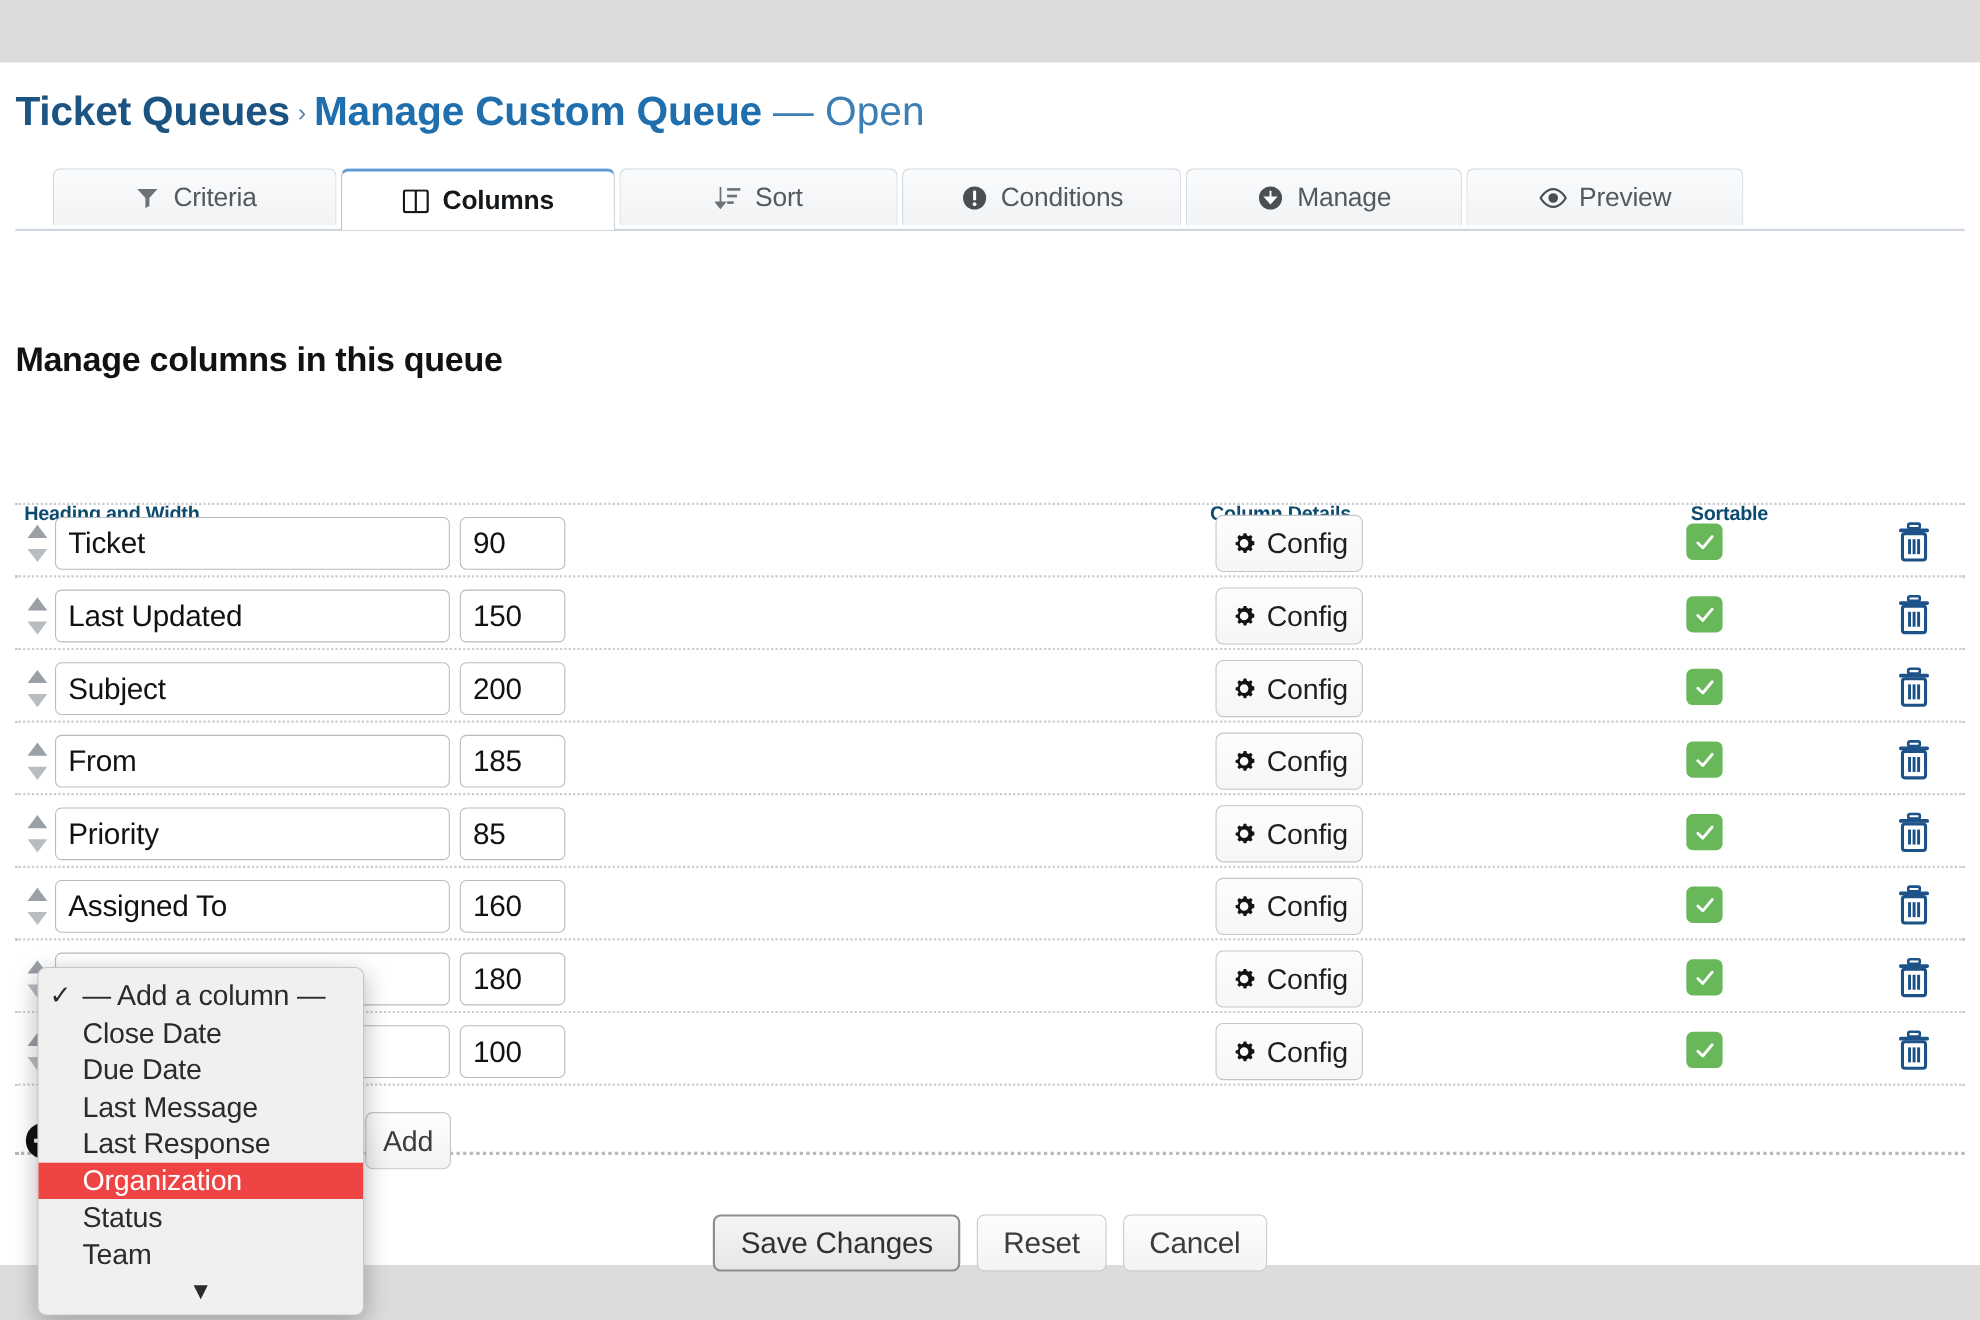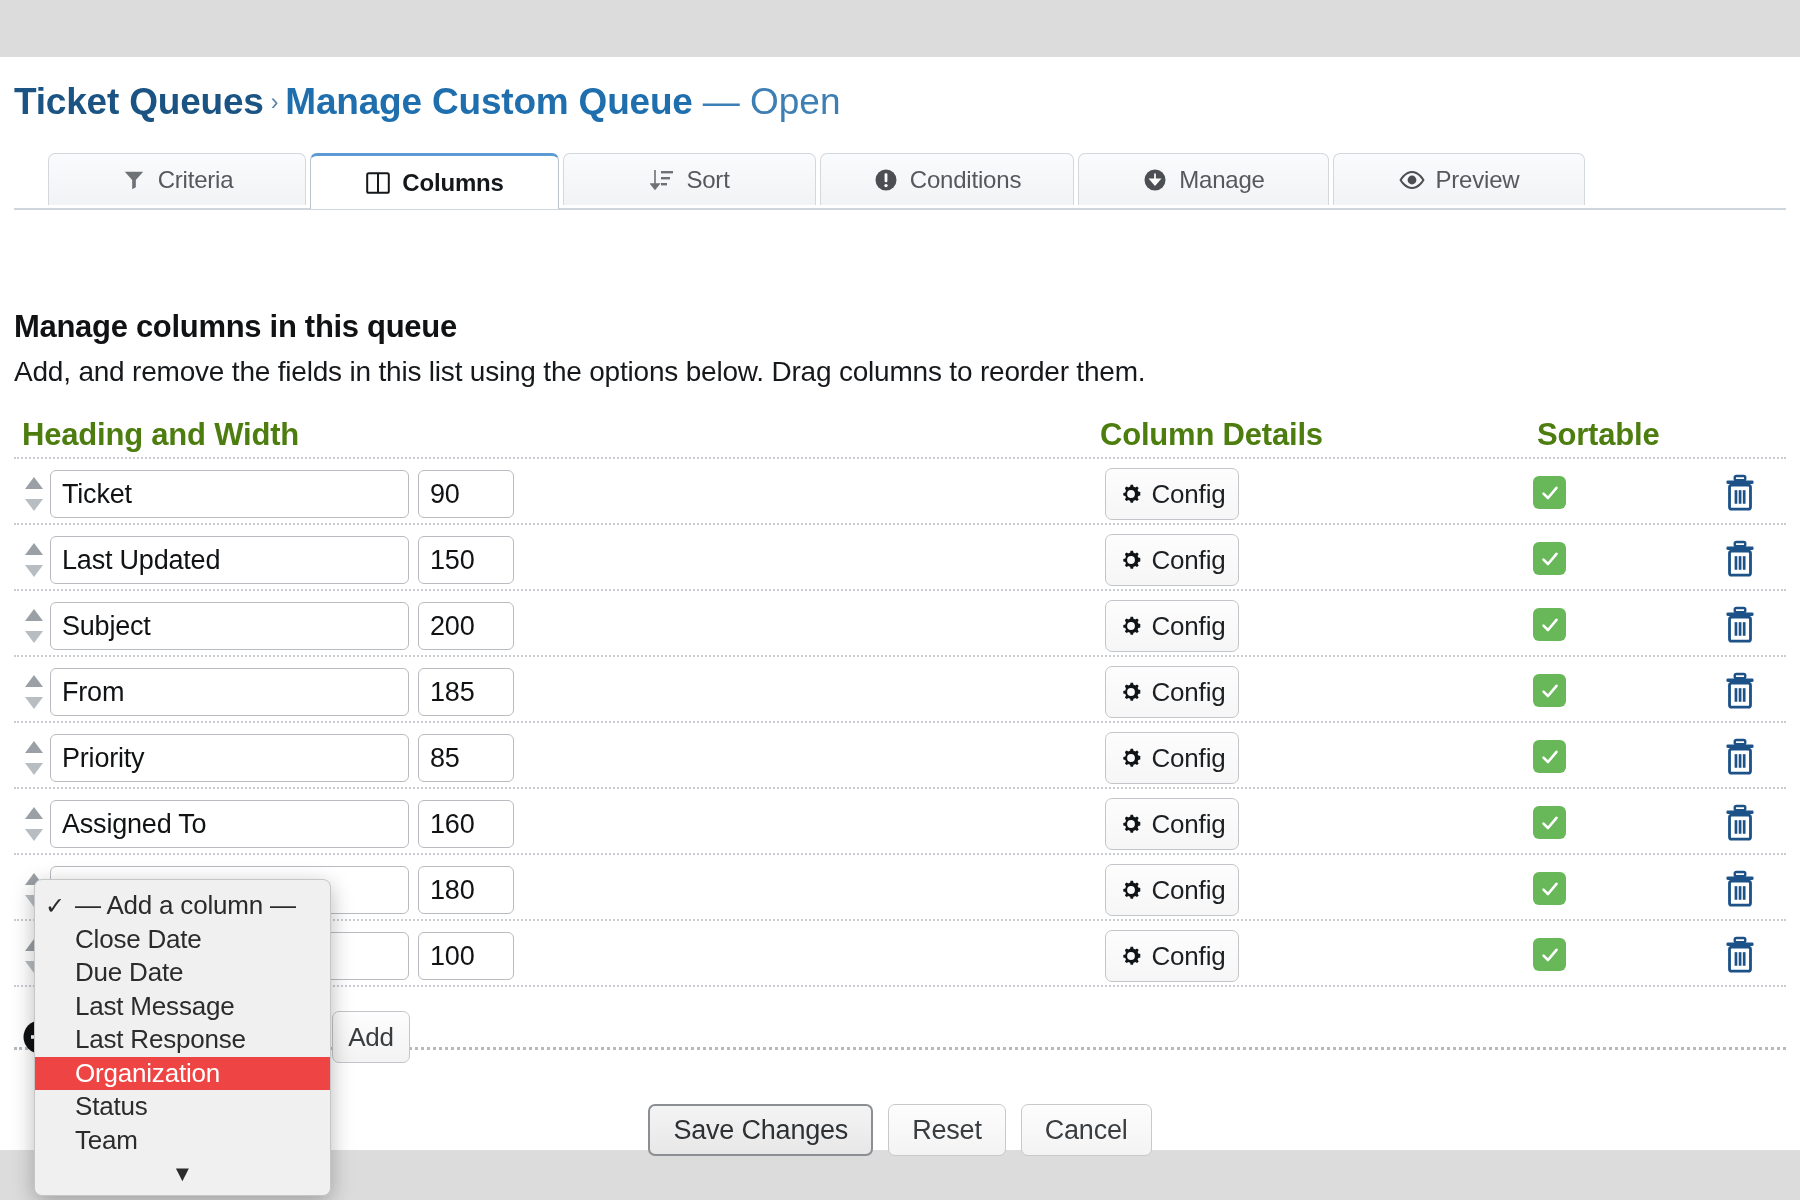--- a/index.html
+++ b/index.html
@@ -142,24 +142,25 @@
   
   .thead {
     position: absolute;
     top: 360px;
     left: 0;
     width: 1800px;
     height: 44px;
   }
   .th {
     position: absolute;
-    font-size: 31px;
+    font-size: 18px;
     font-weight: bold;
-    color: #4d7c0f;
-    letter-spacing: -0.2px;
+    color: #0c4a6e;
+    letter-spacing: -0.2px;
+    margin-top: 40px;
   }
   .th-heading { left: 22px; top: 0; }
   .th-details { left: 1100px; top: 0; }
   .th-sortable { left: 1537px; top: 0; }
 
   .rowsep {
     position: absolute;
     left: 14px;
     width: 1772px;
     height: 0;
@@ -438,21 +439,20 @@
             <path d="M13 2C6 2 1.6 10 1.6 10S6 18 13 18s11.4-8 11.4-8S20 2 13 2z" fill="none" stroke="#4b4f53" stroke-width="2"></path>
             <circle cx="13" cy="10" r="4.4" fill="#4b4f53"></circle>
           </svg>
       </span>
       <span>Preview</span>
     </div>
 
   </div>
 
   <div class="sec-title">Manage columns in this queue</div>
-  <div class="sec-sub">Add, and remove the fields in this list using the options below. Drag columns to reorder them.</div>
 
   <div class="thead">
     <div class="th th-heading">Heading and Width</div>
     <div class="th th-details">Column Details</div>
     <div class="th th-sortable">Sortable</div>
   </div>
 
   <div id="table-body">
       <div class="rowsep" style="top: 400px;"></div>
       <div class="row" style="top: 404px; padding-left: 46px;">

